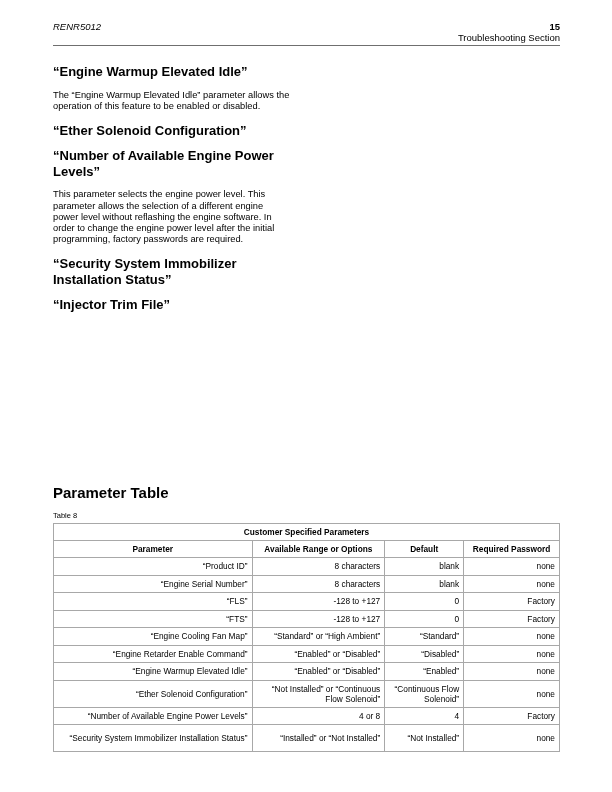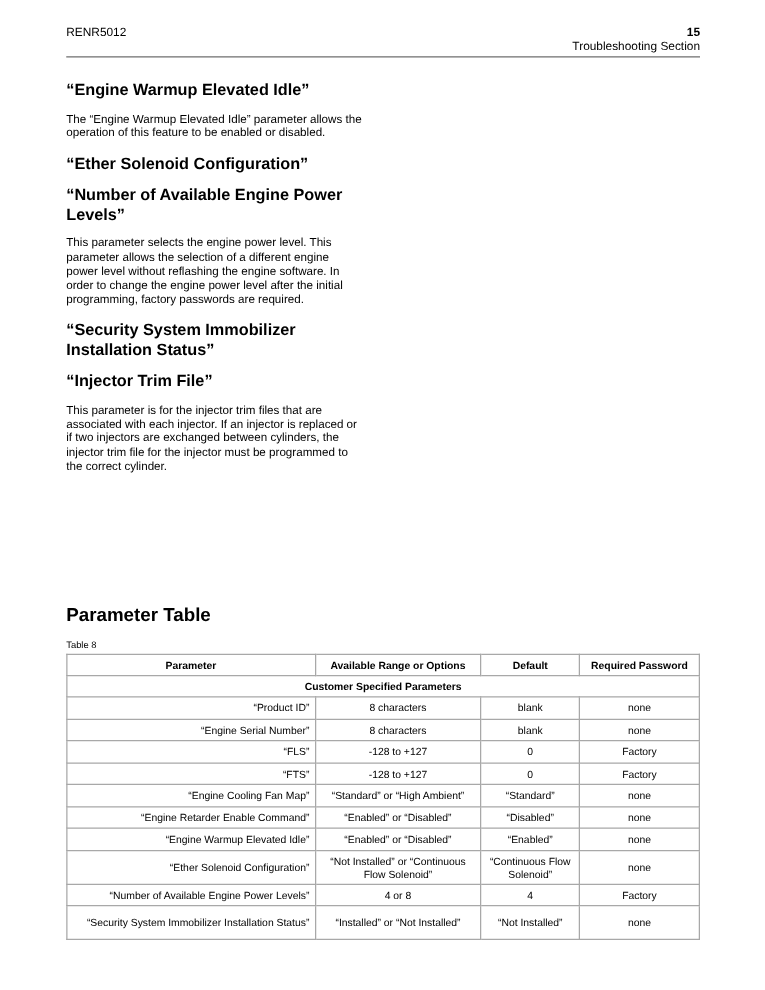--- a/index.html
+++ b/index.html
@@ -1,37 +1,37 @@
 <!DOCTYPE html>
 <html><head>
 <meta charset="utf-8">
 <style>
   html, body { margin: 0; padding: 0; background: #ffffff; }
   body { width: 612px; height: 792px; position: relative; overflow: hidden;
          font-family: "Liberation Sans", sans-serif; color: #000; }
   .page-header { position: absolute; left: 53px; top: 20px; width: 507px; height: 25px;
                  border-bottom: 1px solid #6f6f6f; }
-  .doc-id { position: absolute; left: 0; top: 1px; font-size: 9.5px; }
+  .doc-id { position: absolute; left: 0; top: 1px; font-size: 9.5px; font-style: italic; }
   .page-num { position: absolute; right: 0; top: 1px; font-size: 9.5px; font-weight: bold; }
   .section-name { position: absolute; right: 0; top: 12px; font-size: 9.5px; }
 
   .col { position: absolute; left: 53px; top: 64px; width: 238px; }
   .sec h2 { font-size: 13px; font-weight: bold; margin: 0 0 10px 0; line-height: 15.5px; }
   .sec p { font-size: 9.3px; line-height: 11.2px; margin: 0 0 11px 0; }
   .sec { margin: 0; }
 
   .table-title { position: absolute; left: 53px; top: 484px; font-size: 15px; font-weight: bold; }
   .table-caption { position: absolute; left: 53px; top: 511px; font-size: 7.5px; text-align: center; }
 
   table.params { position: absolute; left: 53px; top: 523px; width: 507px;
                  border-collapse: collapse; font-size: 8.3px; }
   table.params td, table.params th { border: 1px solid #a8a8a8; padding: 1px 4px; }
   table.params th { font-weight: bold; text-align: center; height: 14px; }
   table.params td { height: 14.5px; line-height: 10px; }
-  table.params td.c { text-align: center; }
+  table.params td.c { text-align: right; }
   table.params td.l { text-align: right; }
   table.params tr.tall td { height: 24px; }
 </style>
 </head>
 <body>
 
 <div class="page-header">
   <span class="doc-id">RENR5012</span>
   <span class="page-num">15</span>
   <span class="section-name">Troubleshooting Section</span>
@@ -47,43 +47,42 @@
   </div>
   <div class="sec">
     <h2>“Number of Available Engine Power Levels”</h2>
     <p>This parameter selects the engine power level. This parameter allows the selection of a different engine power level without reflashing the engine software. In order to change the engine power level after the initial programming, factory passwords are required.</p>
   </div>
   <div class="sec">
     <h2>“Security System Immobilizer Installation Status”</h2>
   </div>
   <div class="sec">
     <h2>“Injector Trim File”</h2>
-    <p>This parameter is for the injector trim files that are associated with each injector. If an injector is replaced or if two injectors are exchanged between cylinders, the injector trim file for the injector must be programmed to the correct cylinder.</p>
   </div>
 </div>
 
 <div class="table-title">Parameter Table</div>
 <div class="table-caption">Table 8</div>
 
 <table class="params">
   <colgroup>
     <col style="width:199px">
       <col style="width:133px">
       <col style="width:79px">
       <col style="width:96px">
   </colgroup>
   <tbody>
       <tr>
+    <th colspan="4">Customer Specified Parameters</th>
+  </tr>
+  <tr>
     <th>Parameter</th>
     <th>Available Range or Options</th>
     <th>Default</th>
     <th>Required Password</th>
-  </tr>
-  <tr>
-    <th colspan="4">Customer Specified Parameters</th>
   </tr>
   <tr>
     <td class="l">“Product ID”</td>
     <td class="c">8 characters</td>
     <td class="c">blank</td>
     <td class="c">none</td>
   </tr>
   <tr>
     <td class="l">“Engine Serial Number”</td>
     <td class="c">8 characters</td>

